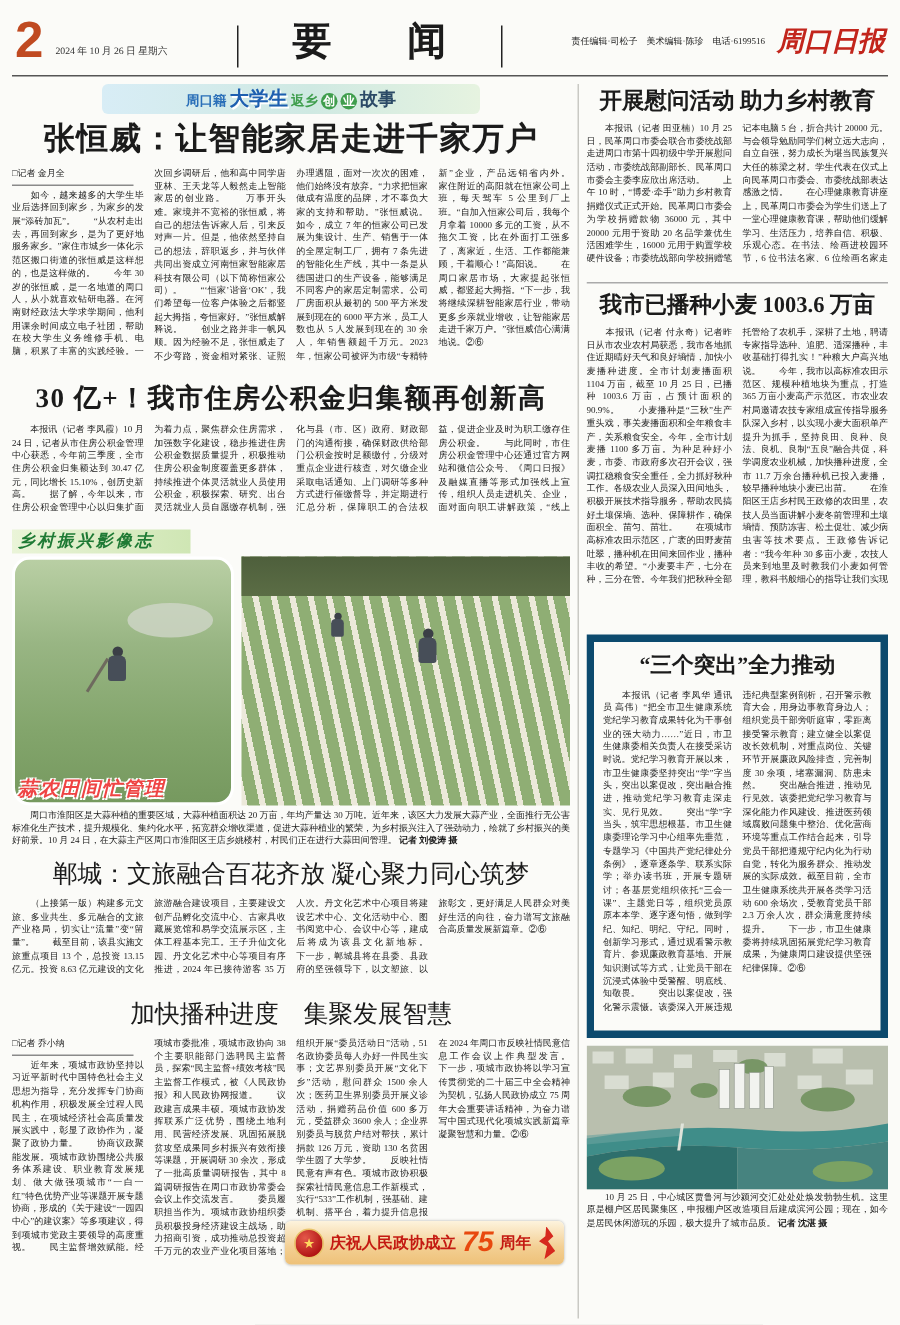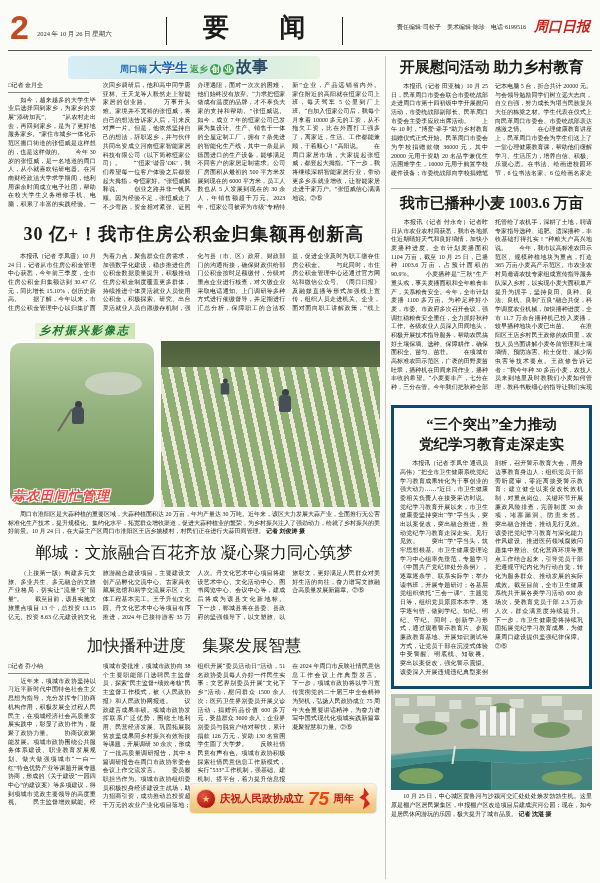--- a/index.html
+++ b/index.html
@@ -8,21 +8,21 @@
   
   .hdr{display:flex;align-items:center;justify-content:space-between;padding:8px 10px 2px;height:38px;}
   .hdr-left{display:flex;align-items:flex-end;gap:8px;}
   .pageno{font-size:34px;line-height:30px;font-weight:bold;color:#c04a21;font-family:"Liberation Sans","DejaVu Sans",sans-serif;}
   .date{font-size:6.5px;color:#333;padding-bottom:3px;}
   .section-wrap{display:flex;align-items:flex-end;gap:14px;}
   .vbar{width:1px;height:28px;background:#222;}
   .section-title{font-size:26px;font-weight:bold;letter-spacing:22px;text-indent:22px;white-space:nowrap;}
   .hdr-right{display:flex;align-items:center;gap:8px;}
   .editors{font-size:6px;color:#222;}
-  .logo{font-size:14px;font-weight:bold;color:#c2251c;font-style:italic;white-space:nowrap;}
+  .logo{font-size:18px;font-weight:bold;color:#c2251c;font-style:italic;white-space:nowrap;}
   .hdr-rule{height:1px;background:#555;margin:2px 8px 0;}
   
   .content{display:flex;padding:5px 8px 0;height:828px;box-sizing:border-box;}
   .col-left{width:372px;overflow:hidden;}
   .vdivider{width:1px;background:#c9c9c4;margin:0 5px;}
   .col-right{flex:1;overflow:hidden;}
   
   .bt{font-size:6px;line-height:1.45;text-align:justify;color:#222;column-fill:auto;overflow:hidden;}
   .cols4{column-count:4;column-gap:7px;}
   .cols2{column-count:2;column-gap:7px;}
@@ -35,25 +35,25 @@
   .h-right{font-size:15px;font-weight:bold;text-align:center;margin:2px 0 5px;white-space:nowrap;}
   
   .banner{width:240px;margin:0 auto 2px;background:linear-gradient(90deg,#d8edf6,#cfe9e2 55%,#e6f3e0);
           border-radius:4px;display:flex;align-items:baseline;justify-content:center;gap:2px;
           padding:1px 6px;font-family:"Liberation Sans","DejaVu Sans",sans-serif;}
   .bn1{color:#2a6fb8;font-size:9px;font-weight:bold;}
   .bn2{color:#1d5fb0;font-size:13px;font-weight:bold;text-shadow:1px 1px 0 #fff;}
   .bn3{color:#3f9e4d;font-size:9px;font-weight:bold;}
   .bncirc{display:inline-block;width:11px;height:11px;border-radius:50%;background:#3f9e4d;color:#fff;
           font-size:8px;line-height:11px;text-align:center;font-weight:bold;}
-  .bn6{color:#2b4a66;font-size:16px;font-weight:bold;}
+  .bn6{color:#2b4a66;font-size:12px;font-weight:bold;}
   
   .pf{margin-top:4px;}
   .pf-tag{display:inline-block;font-size:11px;font-weight:bold;font-style:italic;color:#1e7a34;
-          background:linear-gradient(90deg,#eaf4d8,#cfe6b4);padding:0 5px 1px 4px;letter-spacing:2px;margin-left:27px;}
+          background:linear-gradient(90deg,#eaf4d8,#cfe6b4);padding:0 24px 1px 4px;letter-spacing:2px;}
   .pf-photos{display:flex;gap:5px;margin-top:2px;position:relative;height:166px;}
   .ph-left{width:148px;border-radius:12px;overflow:hidden;position:relative;border:2px solid #fff;box-sizing:border-box;
            background:linear-gradient(180deg,#b9cfa4 0%,#98b583 35%,#83a56c 70%,#76995f 100%);}
   .ph-left .pond{position:absolute;left:52%;top:18%;width:40%;height:14%;background:#cfd6c8;border-radius:50%;opacity:.8;}
   .ph-right{flex:1;position:relative;overflow:hidden;
            background:linear-gradient(180deg,#4e5f3c 0,#5b6d45 26px,transparent 26px),
                       repeating-linear-gradient(78deg,#ece9da 0 4px,#8fae74 4px 12px);}
   .person{position:absolute;}
   .person .head{width:7px;height:7px;border-radius:50%;background:#3b3f46;margin:0 auto;}
   .person .body{width:12px;height:17px;border-radius:4px 4px 2px 2px;background:#474e58;margin-top:-1px;}
@@ -67,21 +67,21 @@
   .banner75{position:absolute;left:182px;bottom:1px;width:186px;height:29px;border-radius:4px;
             background:linear-gradient(180deg,#fdf3dd,#f3cf93 60%,#eec178);box-shadow:0 0 2px rgba(0,0,0,.3);
             display:flex;align-items:center;gap:4px;padding:0 6px;box-sizing:border-box;
             font-family:"Liberation Sans","DejaVu Sans",sans-serif;}
   .emblem{width:18px;height:18px;border-radius:50%;background:radial-gradient(circle at 35% 30%,#e4584a,#b01313 75%);
           border:1.5px solid #e9c46a;color:#ffd75e;font-size:9px;line-height:18px;text-align:center;flex:none;}
   .b75-text{color:#c41a12;font-weight:bold;font-size:10.5px;white-space:nowrap;}
   .b75-num{color:#e8490f;font-size:19px;font-weight:bold;font-style:italic;line-height:1;}
   .ribbon{width:12px;height:22px;background:#d6281e;clip-path:polygon(50% 0,90% 30%,60% 45%,100% 75%,40% 100%,55% 60%,10% 45%,45% 30%);flex:none;}
   
-  .boxed{border:3px solid #0c4a6e;padding:5px 6px;margin-top:5px;}
+  .boxed{border:5px solid #0c4a6e;padding:5px 6px;margin-top:23px;}
   .box-title{font-size:14.5px;font-weight:bold;text-align:center;line-height:1.35;margin:2px 0 5px;}
   .city-photo{margin-top:5px;width:100%;height:96px;display:block;}
   .city-caption{font-size:6px;line-height:1.45;text-align:justify;margin-top:2px;}
 </style>
 </head>
 <body>
 
 <div class="page">
 
   <div class="hdr">
@@ -107,20 +107,21 @@
 
       <div>
         <div class="banner">
           <span class="bn1">周口籍</span>
           <span class="bn2">大学生</span>
           <span class="bn3">返乡</span>
           <span class="bncirc">创</span>
           <span class="bncirc">业</span>
           <span class="bn6">故事</span>
         </div>
+        <div class="h-main">张恒威：让智能家居走进千家万户</div>
         <div class="bt cols4" style="height:133px;">
           <span class="byline">□记者 金月全</span>
           <span>　　如今，越来越多的大学生毕业后选择回到家乡，为家乡的发展“添砖加瓦”。　　“从农村走出去，再回到家乡，是为了更好地服务家乡。”家住市城乡一体化示范区搬口街道的张恒威是这样想的，也是这样做的。　　今年 30 岁的张恒威，是一名地道的周口人，从小就喜欢钻研电器。在河南财经政法大学求学期间，他利用课余时间成立电子社团，帮助在校大学生义务维修手机、电脑，积累了丰富的实践经验。一次回乡调研后，他和高中同学唐亚林、王天龙等人毅然走上智能家居的创业路。　　万事开头难。家境并不宽裕的张恒威，将自己的想法告诉家人后，引来反对声一片。但是，他依然坚持自己的想法，辞职返乡，并与伙伴共同出资成立河南恒家智能家居科技有限公司（以下简称恒家公司）。　　“‘恒家’谐音‘OK’，我们希望每一位客户体验之后都竖起大拇指，夸恒家好。”张恒威解释说。　　创业之路并非一帆风顺。因为经验不足，张恒威走了不少弯路，资金相对紧张、证照办理遇阻，面对一次次的困难，他们始终没有放弃。“力求把恒家做成有温度的品牌，才不辜负大家的支持和帮助。”张恒威说。　　如今，成立 7 年的恒家公司已发展为集设计、生产、销售于一体的全屋定制工厂，拥有 7 条先进的智能化生产线，其中一条是从德国进口的生产设备，能够满足不同客户的家居定制需求。公司厂房面积从最初的 500 平方米发展到现在的 6000 平方米，员工人数也从 5 人发展到现在的 30 余人，年销售额超千万元。2023 年，恒家公司被评为市级“专精特新”企业，产品远销省内外。　　家住附近的高阳就在恒家公司上班，每天驾车 5 公里到厂上班。“自加入恒家公司后，我每个月拿着 10000 多元的工资，从不拖欠工资，比在外面打工强多了，离家近，生活、工作都能兼顾，干着顺心！”高阳说。　　在周口家居市场，大家提起张恒威，都竖起大拇指。“下一步，我将继续深耕智能家居行业，带动更多乡亲就业增收，让智能家居走进千家万户。”张恒威信心满满地说。②⑥</span>
         </div>
       </div>
 
       <div>
         <div class="h-fund">30 亿+！我市住房公积金归集额再创新高</div>
         <div class="bt cols4" style="height:64px;">
           <span>　　本报讯（记者 李凤霞）10 月 24 日，记者从市住房公积金管理中心获悉，今年前三季度，全市住房公积金归集额达到 30.47 亿元，同比增长 15.10%，创历史新高。　　据了解，今年以来，市住房公积金管理中心以归集扩面为着力点，聚焦群众住房需求，加强数字化建设，稳步推进住房公积金数据质量提升，积极推动住房公积金制度覆盖更多群体，持续推进个体灵活就业人员使用公积金，积极探索、研究、出台灵活就业人员自愿缴存机制，强化与县（市、区）政府、财政部门的沟通衔接，确保财政供给部门公积金按时足额缴付，分级对重点企业进行核查，对欠缴企业采取电话通知、上门调研等多种方式进行催缴督导，并定期进行汇总分析，保障职工的合法权益，促进企业及时为职工缴存住房公积金。　　与此同时，市住房公积金管理中心还通过官方网站和微信公众号、《周口日报》及融媒直播等形式加强线上宣传，组织人员走进机关、企业，面对面向职工讲解政策，“线上+线下”同时发力，充分调动缴存单位和职工的积极性，最大限度让公积金制度惠及更多缴存职工，不断提升服务经济社会发展大局的能力和水平。②⑥</span>
@@ -195,21 +196,20 @@
       <div>
         <div class="h-right">我市已播种小麦 1003.6 万亩</div>
         <div class="bt cols2" style="height:182px;">
           <span>　　本报讯（记者 付永奇）记者昨日从市农业农村局获悉，我市各地抓住近期晴好天气和良好墒情，加快小麦播种进度。全市计划麦播面积 1104 万亩，截至 10 月 25 日，已播种 1003.6 万亩，占预计面积的 90.9%。　　小麦播种是“三秋”生产重头戏，事关麦播面积和全年粮食丰产，关系粮食安全。今年，全市计划麦播 1100 多万亩。为种足种好小麦，市委、市政府多次召开会议，强调扛稳粮食安全重任，全力抓好秋种工作。各级农业人员深入田间地头，积极开展技术指导服务，帮助农民搞好土壤保墒、选种、保障耕作，确保面积全、苗匀、苗壮。　　在项城市高标准农田示范区，广袤的田野麦苗吐翠，播种机在田间来回作业，播种丰收的希望。“小麦要丰产，七分在种，三分在管。今年我们把秋种全部托管给了农机手，深耕了土地，聘请专家指导选种、追肥、适深播种，丰收基础打得扎实！”种粮大户高兴地说。　　今年，我市以高标准农田示范区、规模种植地块为重点，打造 365 万亩小麦高产示范区。市农业农村局邀请农技专家组成宣传指导服务队深入乡村，以实现小麦大面积单产提升为抓手，坚持良田、良种、良法、良机、良制“五良”融合共促，科学调度农业机械，加快播种进度，全市 11.7 万余台播种机已投入麦播，较早播种地块小麦已出苗。　　在淮阳区王店乡村民王政修的农田里，农技人员当面讲解小麦冬前管理和土壤墒情、预防冻害、松土促壮、减少病虫害等技术要点。王政修告诉记者：“我今年种 30 多亩小麦，农技人员来到地里及时教我们小麦如何管理，教科书般细心的指导让我们实现科学管理，争取明年小麦丰收。”　　目前，正值小麦出苗期，我市大部分地块土壤墒情适宜，利于小麦播种期正常出苗。农艺师呼吁，各地要抓好冬前田间管理，适时浇水促进出苗，出苗不齐的地块要及时查苗补种；由于今年小麦播种量普遍偏大，易造成小麦冬前旺长，大家要注意观察小麦生长情况，加强田间管理。②⑥</span>
         </div>
       </div>
 
       <div class="boxed">
         <div class="box-title">
           <div>“三个突出”全力推动</div>
-          <div>党纪学习教育走深走实</div>
         </div>
         <div class="bt cols2" style="height:222px;">
           <span>　　本报讯（记者 李凤华 通讯员 高伟）“把全市卫生健康系统党纪学习教育成果转化为干事创业的强大动力……”近日，市卫生健康委相关负责人在接受采访时说。党纪学习教育开展以来，市卫生健康委坚持突出“学”字当头，突出以案促改，突出融合推进，推动党纪学习教育走深走实、见行见效。　　突出“学”字当头，筑牢思想根基。市卫生健康委理论学习中心组率先垂范，专题学习《中国共产党纪律处分条例》，逐章逐条学、联系实际学；举办读书班，开展专题研讨；各基层党组织依托“三会一课”、主题党日等，组织党员原原本本学、逐字逐句悟，做到学纪、知纪、明纪、守纪。同时，创新学习形式，通过观看警示教育片、参观廉政教育基地、开展知识测试等方式，让党员干部在沉浸式体验中受警醒、明底线、知敬畏。　　突出以案促改，强化警示震慑。该委深入开展违规违纪典型案例剖析，召开警示教育大会，用身边事教育身边人；组织党员干部旁听庭审，零距离接受警示教育；建立健全以案促改长效机制，对重点岗位、关键环节开展廉政风险排查，完善制度 30 余项，堵塞漏洞、防患未然。　　突出融合推进，推动见行见效。该委把党纪学习教育与深化能力作风建设、推进医药领域腐败问题集中整治、优化营商环境等重点工作结合起来，引导党员干部把遵规守纪内化为行动自觉，转化为服务群众、推动发展的实际成效。截至目前，全市卫生健康系统共开展各类学习活动 600 余场次，受教育党员干部 2.3 万余人次，群众满意度持续提升。　　下一步，市卫生健康委将持续巩固拓展党纪学习教育成果，为健康周口建设提供坚强纪律保障。②⑥</span>
         </div>
       </div>
 
       <svg class="city-photo" viewBox="0 0 200 96" preserveAspectRatio="none">
         <rect width="200" height="96" fill="#b9bfae"></rect>
         <g fill="#d9ddd2">
           <rect x="4" y="4" width="14" height="8"></rect>

